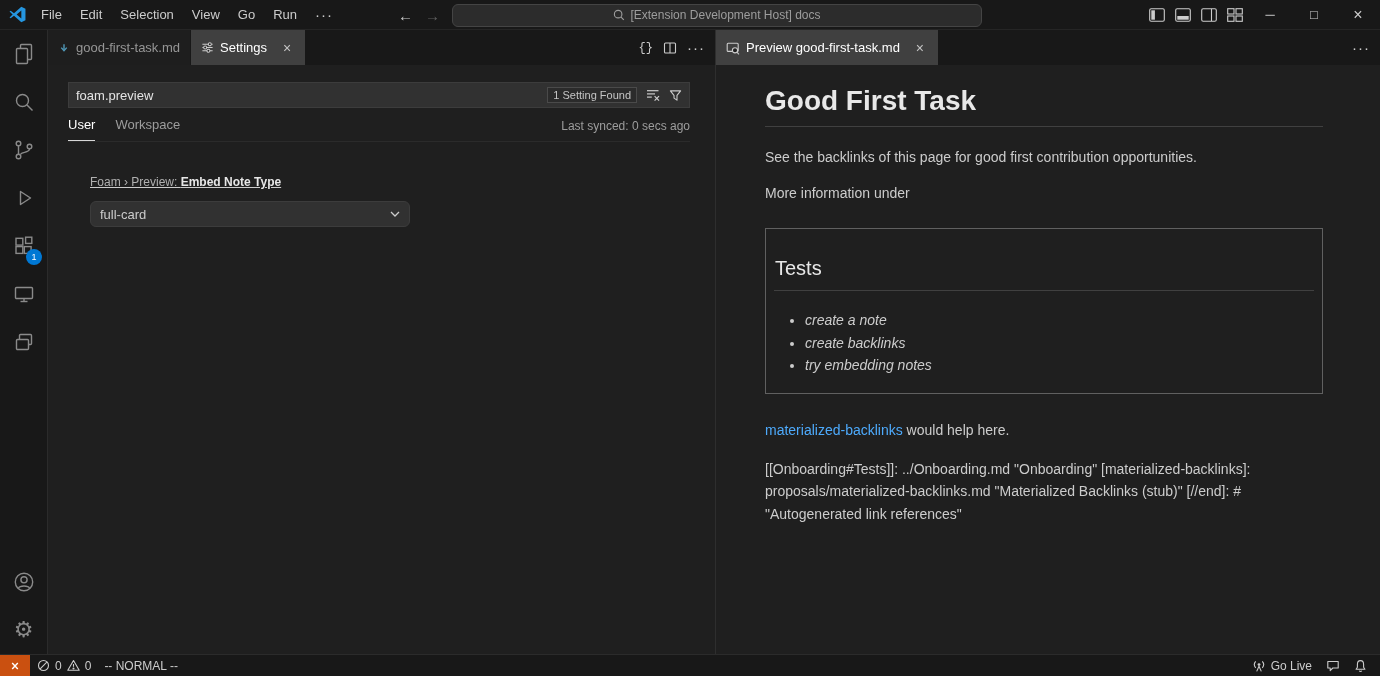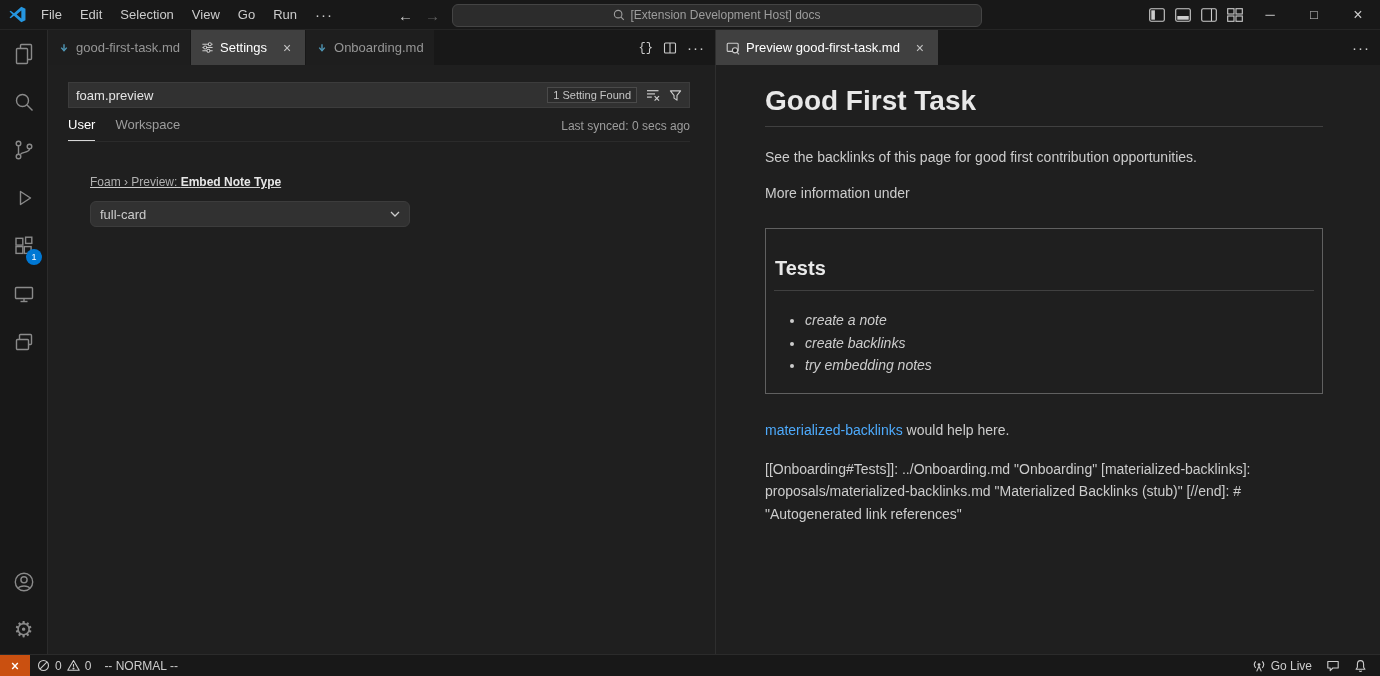--- a/index.html
+++ b/index.html
@@ -65,21 +65,21 @@
     border-radius:6px;box-sizing:border-box;display:flex;align-items:center;justify-content:space-between;
     padding:0 9px;color:#cccccc;font-size:13px;}
 
   
   .preview{padding:20px 57px 0 49px;font-size:14px;color:#cccccc;overflow:hidden;}
   .preview-h1{font-size:28px;font-weight:600;color:#e8e8e8;margin:0;padding-bottom:9px;
     border-bottom:1px solid #404040;}
   .p1{margin:20px 0 0;line-height:21px;}
   .p2{margin:15px 0 0;line-height:21px;}
   .note-card{margin-top:24px;border:1px solid #606060;padding:0 8px 16px;}
-  .note-card h2{font-size:20px;font-weight:700;color:#e8e8e8;margin:28px 0 0;padding:0 0 10px 1px;
+  .note-card h2{font-size:20px;font-weight:400;color:#e8e8e8;margin:28px 0 0;padding:0 0 10px 1px;
     border-bottom:1px solid #404040;}
   .note-card ul{margin:18px 0 0;padding-left:31px;}
   .note-card li{line-height:22.5px;margin:0;font-style:italic;}
   .link-para{margin:26px 0 0;line-height:21px;}
   .md-link{color:#4daafc;text-decoration:none;cursor:pointer;}
   .ref-para{margin:17px 0 0;line-height:22.5px;max-width:560px;}
 
   
   .statusbar{position:absolute;left:0;right:0;bottom:0;height:22px;background:#181818;
     border-top:1px solid #2b2b2b;box-sizing:border-box;display:flex;align-items:center;
@@ -237,29 +237,20 @@
                 <line x1="1.5" y1="7" x2="12.5" y2="7"></line>
                 <line x1="1.5" y1="10.5" x2="12.5" y2="10.5"></line>
                 <circle cx="9.5" cy="3.5" r="1.6" fill="#1f1f1f"></circle>
                 <circle cx="4.5" cy="7" r="1.6" fill="#1f1f1f"></circle>
                 <circle cx="8" cy="10.5" r="1.6" fill="#1f1f1f"></circle>
               </svg>
           </span>
           <span>Settings</span>
           <span class="tab-close">×</span>
         </div>
-        <div class="tab">
-          <span class="md-icon">
-            <svg width="12" height="12" viewBox="0 0 14 14" fill="none" stroke="#519aba" stroke-width="1.6">
-                <line x1="7" y1="2.5" x2="7" y2="9"></line>
-                <polyline points="3.8,6.6 7,10.2 10.2,6.6"></polyline>
-              </svg>
-          </span>
-          <span>Onboarding.md</span>
-        </div>
         <div class="editor-actions">
           <span class="braces">{}</span>
           <span>
             <svg width="14" height="14" viewBox="0 0 14 14" fill="none" stroke="#cccccc" stroke-width="1.1">
                 <rect x="1.5" y="2" width="11" height="10" rx="1"></rect>
                 <line x1="7" y1="2" x2="7" y2="12"></line>
               </svg>
           </span>
           <span class="ellipsis">···</span>
         </div>

